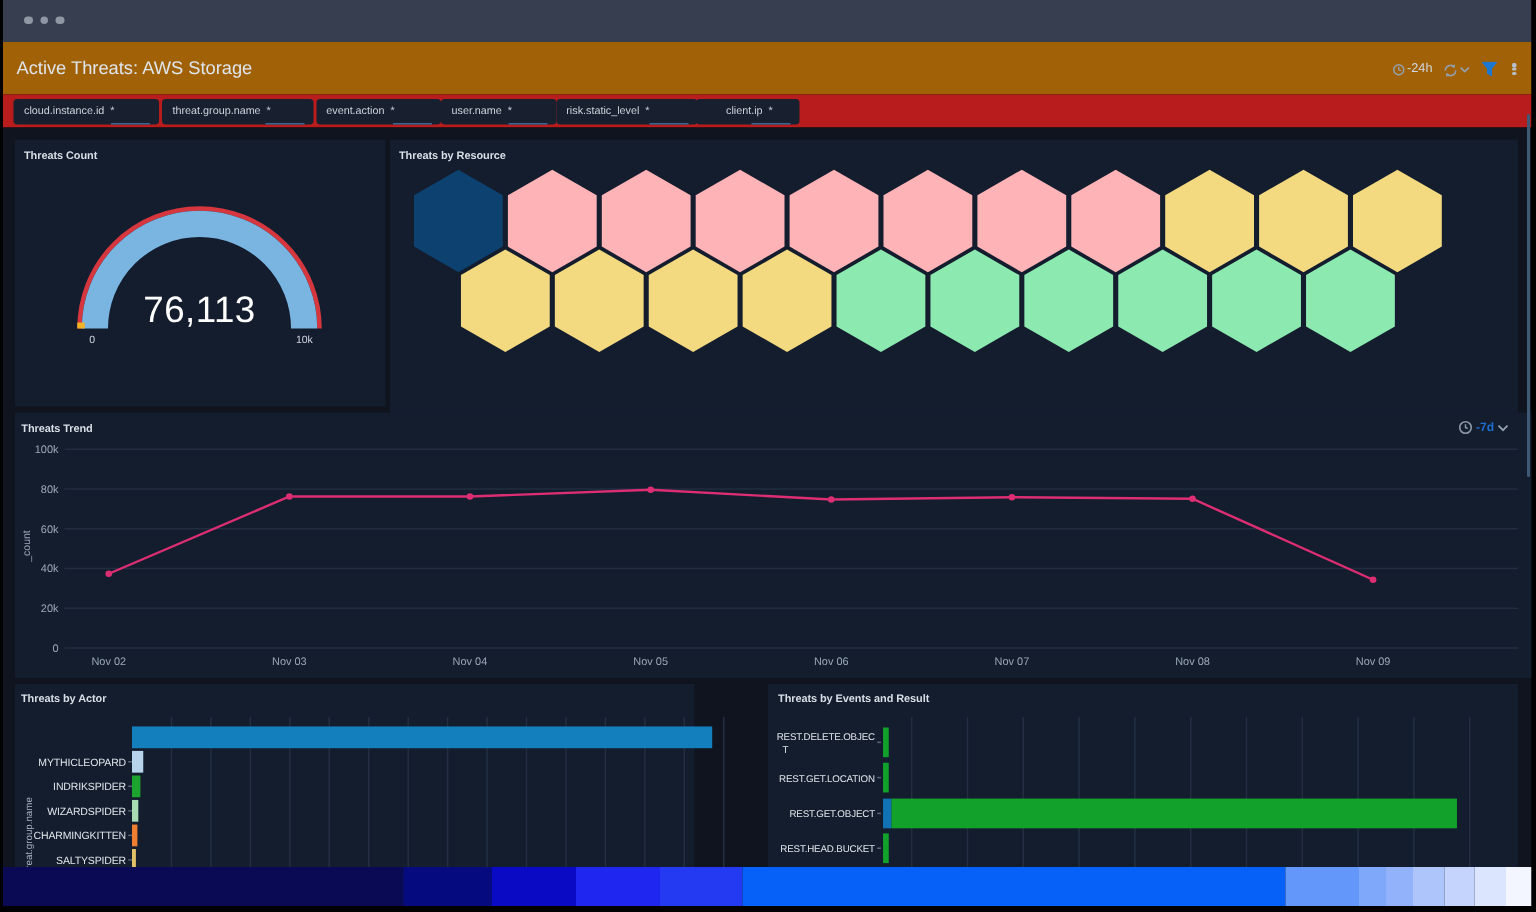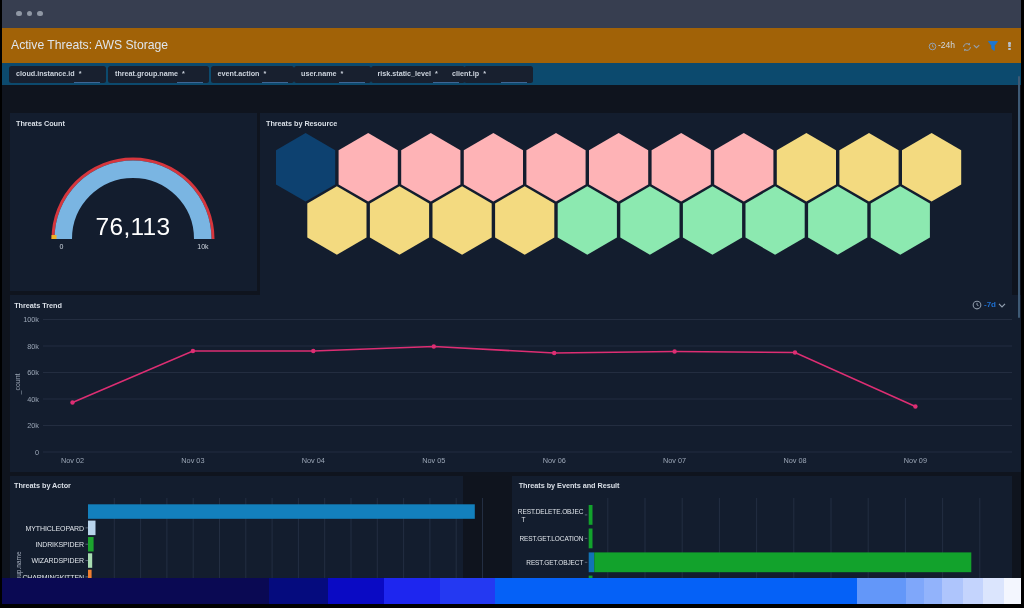--- a/index.html
+++ b/index.html
@@ -1,19 +1,19 @@
 <!DOCTYPE html>
 <html><head>
 <meta charset="utf-8">
 <style>
   html,body{margin:0;padding:0;}
   body{width:1024px;height:608px;background:#000;position:relative;overflow:hidden;
        font-family:"Liberation Sans",sans-serif;}
   .abs{position:absolute;}
-  .panel{position:absolute;background:#131d2e;margin-top:20px;}
+  .panel{position:absolute;background:#131d2e;}
   .ptitle{position:absolute;left:6px;top:5.5px;font-size:7.3px;font-weight:700;color:#d9dfe7;letter-spacing:-0.05px;}
 </style>
 </head>
 <body>
 
 <div class="abs" style="left:2px;top:0;width:1019px;height:28px;background:#373e50;">
   <div class="abs" style="left:14px;top:10.5px;width:5.6px;height:5.6px;border-radius:50%;background:#8f97a4;"></div>
   <div class="abs" style="left:24.5px;top:10.5px;width:5.6px;height:5.6px;border-radius:50%;background:#8f97a4;"></div>
   <div class="abs" style="left:35px;top:10.5px;width:5.6px;height:5.6px;border-radius:50%;background:#8f97a4;"></div>
 </div>
@@ -39,38 +39,38 @@
 
   <svg class="abs" style="left:985.5px;top:13px;" width="10" height="10" viewBox="0 0 10 10">
     <path d="M0.4 0.5 L9.6 0.5 L6.3 4.6 L6.3 9.5 L3.7 7.6 L3.7 4.6 Z" fill="#1c77d2" stroke="#1c77d2" stroke-width="0.8" stroke-linejoin="round"></path>
   </svg>
 
   <div class="abs" style="left:1006.4px;top:14.4px;width:2.2px;height:2.2px;border-radius:50%;background:#b6bfca;"></div>
   <div class="abs" style="left:1006.4px;top:17px;width:2.2px;height:2.2px;border-radius:50%;background:#b6bfca;"></div>
   <div class="abs" style="left:1006.4px;top:19.6px;width:2.2px;height:2.2px;border-radius:50%;background:#b6bfca;"></div>
 </div>
 
-<div class="abs" style="left:2px;top:63px;width:1019px;height:22px;background:#0c4a6e;font-weight:bold;">
+<div class="abs" style="left:2px;top:63px;width:1019px;height:22px;background:#b91c1c;">
   <div class="abs" style="left:7px;top:2.5px;width:97px;height:17px;background:#18202f;border-radius:2.5px;"></div>
   <div class="abs" style="left:106px;top:2.5px;width:101px;height:17px;background:#18202f;border-radius:2.5px;"></div>
   <div class="abs" style="left:208.5px;top:2.5px;width:83.5px;height:17px;background:#18202f;border-radius:2.5px;"></div>
   <div class="abs" style="left:292px;top:2.5px;width:77px;height:17px;background:#18202f;border-radius:2.5px;"></div>
   <div class="abs" style="left:368.5px;top:2.5px;width:94.5px;height:17px;background:#18202f;border-radius:2.5px;"></div>
   <div class="abs" style="left:462px;top:2.5px;width:69px;height:17px;background:#18202f;border-radius:2.5px;"></div>
   <div class="abs" style="left:14px;top:6px;font-size:7.2px;color:#ccd3dd;">cloud.instance.id&nbsp;&nbsp;*</div>
   <div class="abs" style="left:72px;top:18.5px;width:26px;border-bottom:1.2px solid #3e6695;"></div>
   <div class="abs" style="left:113px;top:6px;font-size:7.2px;color:#ccd3dd;">threat.group.name&nbsp;&nbsp;*</div>
   <div class="abs" style="left:175px;top:18.5px;width:26px;border-bottom:1.2px solid #3e6695;"></div>
   <div class="abs" style="left:215.5px;top:6px;font-size:7.2px;color:#ccd3dd;">event.action&nbsp;&nbsp;*</div>
   <div class="abs" style="left:260px;top:18.5px;width:26px;border-bottom:1.2px solid #3e6695;"></div>
   <div class="abs" style="left:299px;top:6px;font-size:7.2px;color:#ccd3dd;">user.name&nbsp;&nbsp;*</div>
   <div class="abs" style="left:337px;top:18.5px;width:26px;border-bottom:1.2px solid #3e6695;"></div>
   <div class="abs" style="left:375.5px;top:6px;font-size:7.2px;color:#ccd3dd;">risk.static_level&nbsp;&nbsp;*</div>
   <div class="abs" style="left:431px;top:18.5px;width:26px;border-bottom:1.2px solid #3e6695;"></div>
-  <div class="abs" style="left:450px;top:6px;font-size:7.2px;color:#ccd3dd;">client.ip&nbsp;&nbsp;*</div>
+  <div class="abs" style="left:482px;top:6px;font-size:7.2px;color:#ccd3dd;">client.ip&nbsp;&nbsp;*</div>
   <div class="abs" style="left:499px;top:18.5px;width:26px;border-bottom:1.2px solid #3e6695;"></div>
 </div>
 
 <div class="abs" style="left:2px;top:85px;width:1019px;height:519px;background:#0f141e;"></div>
 
 <div class="panel" style="left:10px;top:93px;width:247px;height:178px;">
   <div class="ptitle">Threats Count</div>
   <svg class="abs" style="left:0;top:0;" width="247" height="178" viewBox="0 0 247 178">
     <path d="M 43 126 A 80 80 0 0 1 203 126" fill="none" stroke="#d6363d" stroke-width="3"></path>
     <path d="M 53.25 126 A 69.75 69.75 0 0 1 192.75 126" fill="none" stroke="#7ab5e2" stroke-width="17.5"></path>

